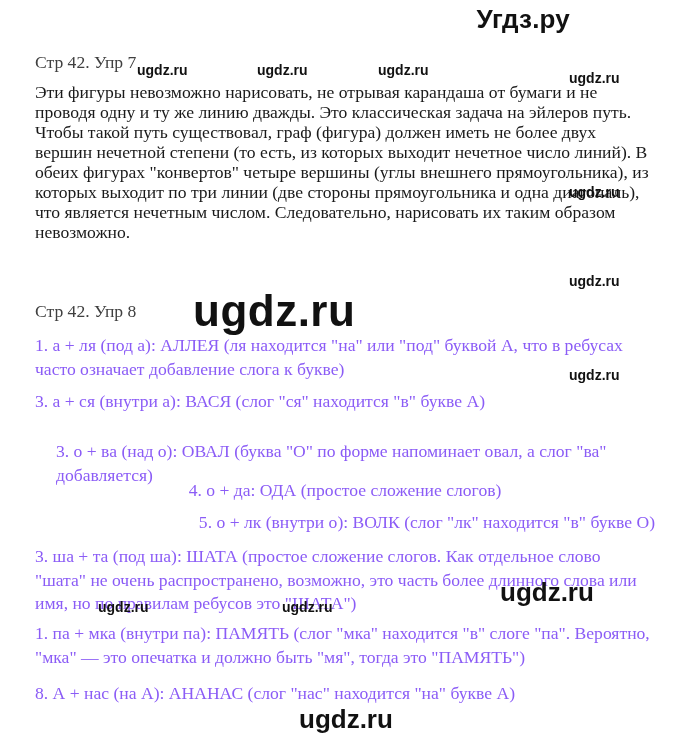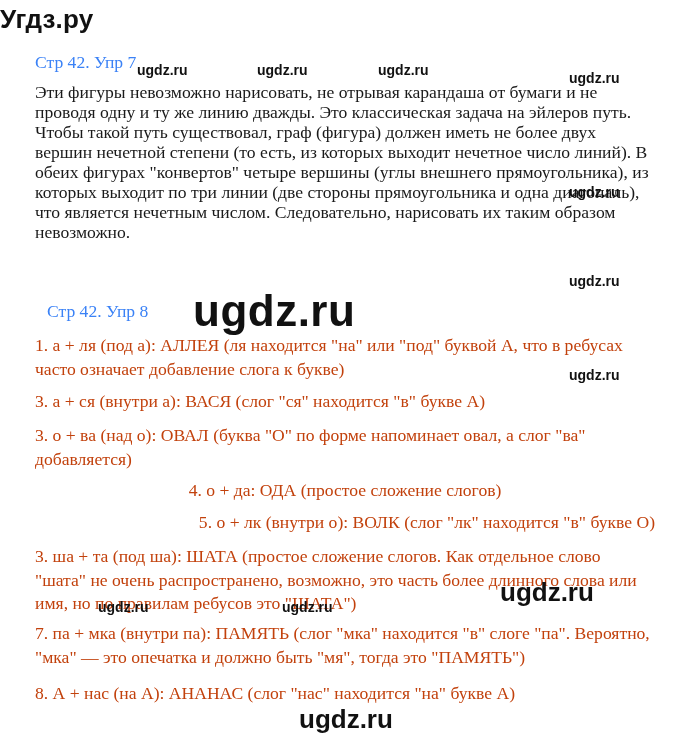--- a/index.html
+++ b/index.html
@@ -12,52 +12,52 @@
       height: 736px;
       position: relative;
       overflow: hidden;
       color: #1a1a1a;
     }
     .site-title {
       position: absolute;
       top: 4px;
       left: 0;
       width: 570px;
-      text-align: left;
+      text-align: right;
       font-family: "Liberation Sans", sans-serif;
       font-weight: bold;
       font-size: 26px;
       color: #111;
       letter-spacing: 0.2px;
     }
     .heading {
       position: absolute;
       left: 35px;
       font-family: "Liberation Serif", serif;
       font-size: 17.6px;
-      color: #3b82f6;
+      color: #404040;
     }
     .para {
       position: absolute;
       left: 35px;
       width: 620px;
       font-family: "Liberation Serif", serif;
       font-size: 17.6px;
       line-height: 20px;
       color: #1a1a1a;
       margin: 0;
     }
     .item {
       position: absolute;
       left: 35px;
       width: 620px;
       font-family: "Liberation Serif", serif;
       font-size: 17.6px;
       line-height: 23.5px;
-      color: #c2410c;
+      color: #8b5cf6;
       margin: 0;
     }
     .wm {
       position: absolute;
       font-family: "Liberation Sans", sans-serif;
       font-weight: bold;
       color: #111;
       white-space: nowrap;
     }
     .wm.small { font-size: 14px; }
@@ -65,28 +65,28 @@
     .wm.medium { font-size: 26px; }
   </style>
 </head>
 <body>
 
 <div class="site-title">Угдз.ру</div>
 
 <div class="heading" style="top:52px;">Стр 42. Упр 7</div>
 <p class="para" style="top:82px;">Эти фигуры невозможно нарисовать, не отрывая карандаша от бумаги и не проводя одну и ту же линию дважды. Это классическая задача на эйлеров путь. Чтобы такой путь существовал, граф (фигура) должен иметь не более двух вершин нечетной степени (то есть, из которых выходит нечетное число линий). В обеих фигурах "конвертов" четыре вершины (углы внешнего прямоугольника), из которых выходит по три линии (две стороны прямоугольника и одна диагональ), что является нечетным числом. Следовательно, нарисовать их таким образом невозможно.</p>
 
-<div class="heading" style="top:301px;margin-left:12px;">Стр 42. Упр 8</div>
+<div class="heading" style="top:301px;">Стр 42. Упр 8</div>
 <p class="item" style="top:334px;">1.  а + ля (под а): АЛЛЕЯ (ля находится "на" или "под" буквой А, что в ребусах часто означает добавление слога к букве)</p>
 <p class="item" style="top:390px;">3.  а + ся (внутри а): ВАСЯ (слог "ся" находится "в" букве А)</p>
-<p class="item" style="top:424px;">3.  о + ва (над о): ОВАЛ (буква "О" по форме напоминает овал, а слог "ва" добавляется)</p>
+<p class="item" style="top:440px;margin-left:21px;">3.  о + ва (над о): ОВАЛ (буква "О" по форме напоминает овал, а слог "ва" добавляется)</p>
 <p class="item" style="top:479px;text-align:center;">4.  о + да: ОДА (простое сложение слогов)</p>
 <p class="item" style="top:511px;text-align:right;">5.  о + лк (внутри о): ВОЛК (слог "лк" находится "в" букве О)</p>
 <p class="item" style="top:545px;">3.  ша + та (под ша): ШАТА (простое сложение слогов. Как отдельное слово "шата" не очень распространено, возможно, это часть более длинного слова или имя, но по правилам ребусов это "ШАТА")</p>
-<p class="item" style="top:622px;">7.  па + мка (внутри па): ПАМЯТЬ (слог "мка" находится "в" слоге "па". Вероятно, "мка" — это опечатка и должно быть "мя", тогда это "ПАМЯТЬ")</p>
+<p class="item" style="top:622px;">1.  па + мка (внутри па): ПАМЯТЬ (слог "мка" находится "в" слоге "па". Вероятно, "мка" — это опечатка и должно быть "мя", тогда это "ПАМЯТЬ")</p>
 <p class="item" style="top:682px;">8.  А + нас (на А): АНАНАС (слог "нас" находится "на" букве А)</p>
 
 <div class="wm small" style="left:137px; top:62px;">ugdz.ru</div>
 <div class="wm small" style="left:257px; top:62px;">ugdz.ru</div>
 <div class="wm small" style="left:378px; top:62px;">ugdz.ru</div>
 <div class="wm small" style="left:569px; top:70px;">ugdz.ru</div>
 <div class="wm small" style="left:569px; top:184px;">ugdz.ru</div>
 <div class="wm small" style="left:569px; top:273px;">ugdz.ru</div>
 <div class="wm large" style="left:193px; top:286px;">ugdz.ru</div>
 <div class="wm small" style="left:569px; top:367px;">ugdz.ru</div>

